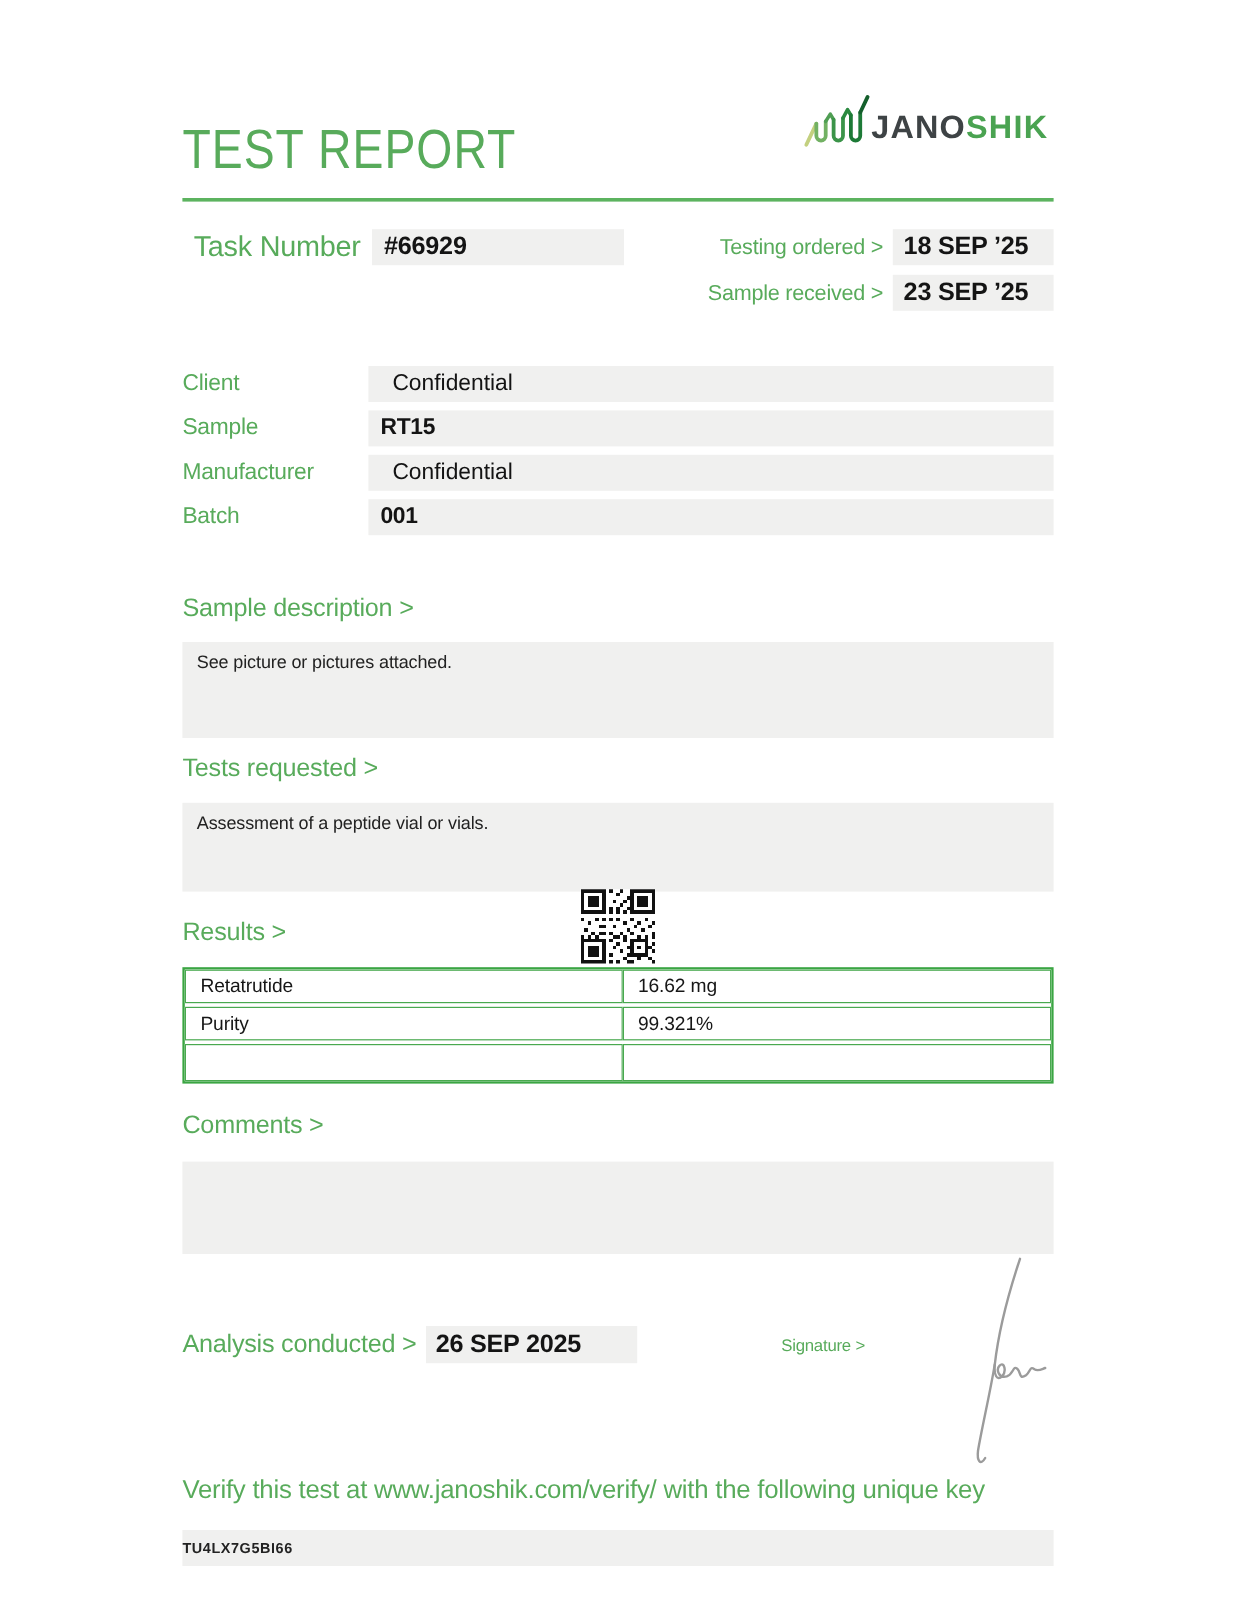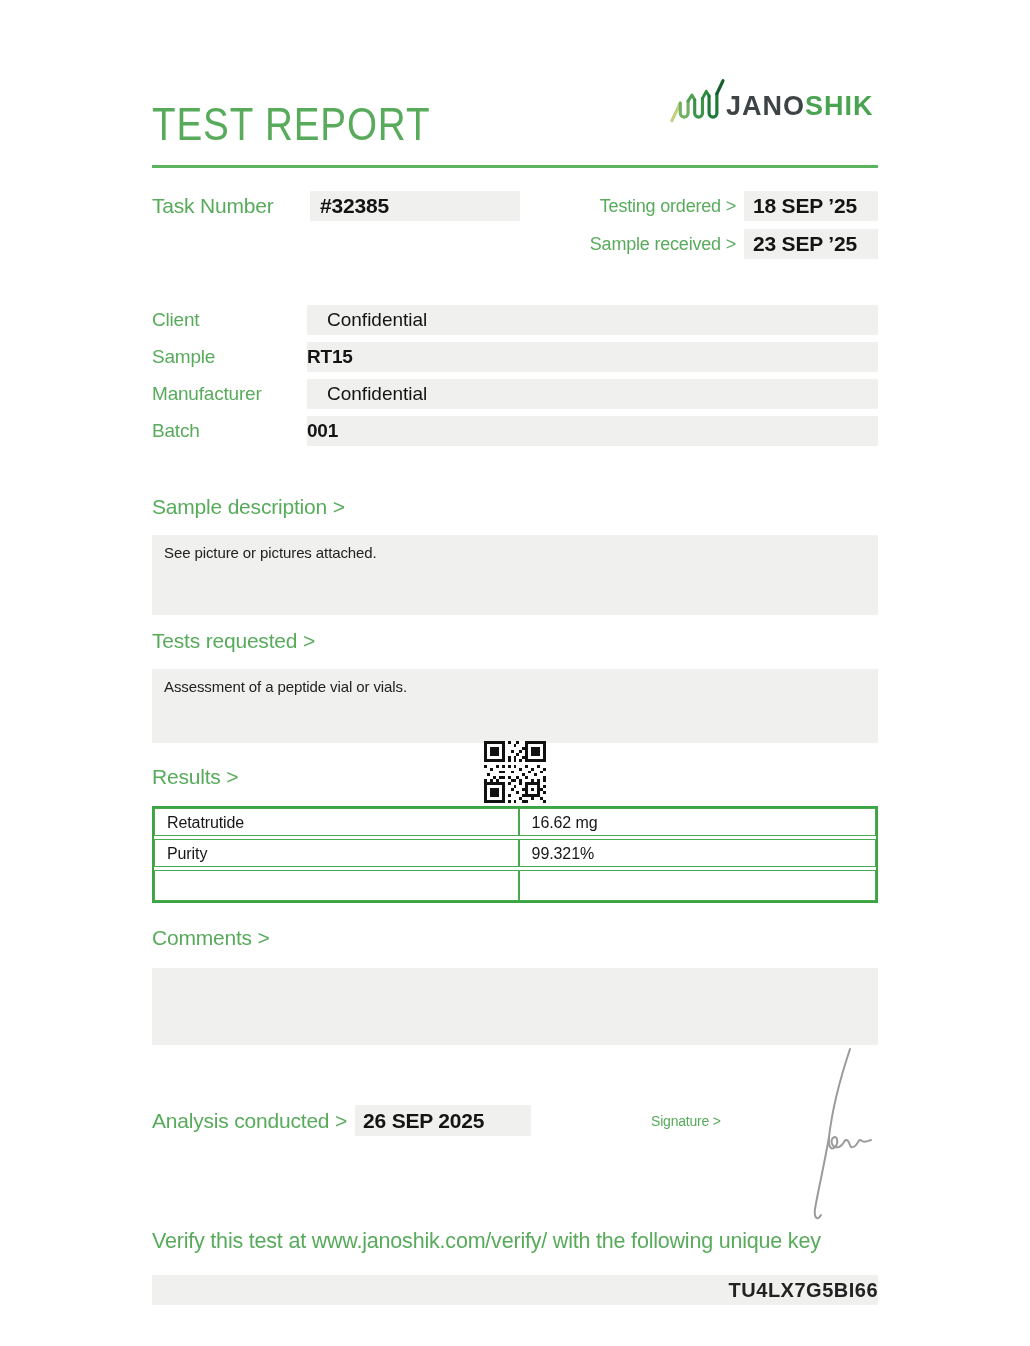--- a/index.html
+++ b/index.html
@@ -19,36 +19,36 @@
   .logo-jano{color:#3e4345;}
   .logo-shik{color:#4aa351;}
   .contact-line{font-size:15.5px;color:#4c4c4c;line-height:1.4;letter-spacing:-0.2px;}
 
   .divider{margin-top:17px;height:3px;background:#5cb35f;}
 
   
   .task-wrap{display:flex;margin-top:23px;}
   .task-left{display:flex;width:370px;}
   .glabel{color:#58ab5b;letter-spacing:-0.2px;}
-  .task-label{font-size:21px;width:158px;line-height:30px;}
+  .task-label{font-size:24px;width:158px;line-height:30px;text-align:center;}
   .gbox{background:#f0f0ef;}
   .task-box{width:210px;height:30px;line-height:30px;padding-left:10px;box-sizing:border-box;}
   .num{font-size:21px;font-weight:bold;letter-spacing:-0.2px;color:#141414;}
   .task-right{flex:1;display:flex;flex-direction:column;gap:8px;}
   .daterow{display:flex;justify-content:flex-end;align-items:center;}
   .date-label{font-size:18px;text-align:right;margin-right:8px;line-height:30px;}
   .date-box{width:134px;height:30px;line-height:30px;padding-left:9px;box-sizing:border-box;}
 
   
   .info{margin-top:46px;}
   .frow{display:flex;margin-bottom:7px;height:30px;}
   .flabel{width:155px;font-size:19px;line-height:30px;}
   .fbox{flex:1;height:30px;line-height:30px;box-sizing:border-box;font-size:19px;color:#141414;}
   .v-plain{padding-left:20px;}
-  .v-cond{font-weight:bold;letter-spacing:-0.2px;}
+  .v-cond{padding-left:10px;font-weight:bold;letter-spacing:-0.2px;}
 
   
   .sec-head{font-size:21px;color:#58ab5b;letter-spacing:-0.2px;line-height:26px;}
   .h-desc{margin-top:48px;}
   .box-desc{margin-top:15px;height:80px;}
   .h-tests{margin-top:13px;}
   .box-tests{margin-top:15px;height:74px;}
   .secbox{box-sizing:border-box;padding:9px 12px;font-size:15px;color:#222;letter-spacing:-0.1px;}
 
   
@@ -69,22 +69,22 @@
 
   
   .footrow{position:relative;margin-top:60px;height:31px;}
   .analysis{display:flex;}
   .analysis-label{font-size:21px;line-height:31px;margin-right:8px;}
   .analysis-box{width:176px;height:31px;line-height:31px;padding-left:8px;box-sizing:border-box;}
   .sig-label{position:absolute;left:499px;top:2px;font-size:14px;line-height:28px;}
   .sig-wrap{position:absolute;left:634px;top:-62px;width:96px;height:180px;}
 
   .verify{margin-top:93px;font-size:21.5px;color:#58ab5b;letter-spacing:-0.2px;white-space:nowrap;}
-  .keybox{margin-top:21px;height:30px;line-height:30px;text-align:right;
-          font-size:20px;letter-spacing:0.5px;color:#222;font-weight:bold;}
+  .keybox{margin-top:21px;height:30px;line-height:30px;text-align:left;
+          font-size:12px;letter-spacing:0.5px;color:#222;font-weight:bold;}
 </style>
 </head>
 <body>
 
 <div class="page">
   <div class="content">
 
     <div class="header">
       <div class="h-left">
         <div class="title">TEST REPORT</div>
@@ -105,21 +105,21 @@
           <span class="logo-jano">JANO</span><span class="logo-shik">SHIK</span>
         </div>
       </div>
     </div>
 
     <div class="divider"></div>
 
     <div class="task-wrap">
       <div class="task-left">
         <div class="glabel task-label">Task Number</div>
-        <div class="gbox task-box num">#32385</div>
+        <div class="gbox task-box num">#66929</div>
       </div>
       <div class="task-right">
         <div class="daterow">
           <div class="glabel date-label">Testing ordered  &gt;</div>
           <div class="gbox date-box num">18 SEP ’25</div>
         </div>
         <div class="daterow">
           <div class="glabel date-label">Sample received &gt;</div>
           <div class="gbox date-box num">23 SEP ’25</div>
         </div>

